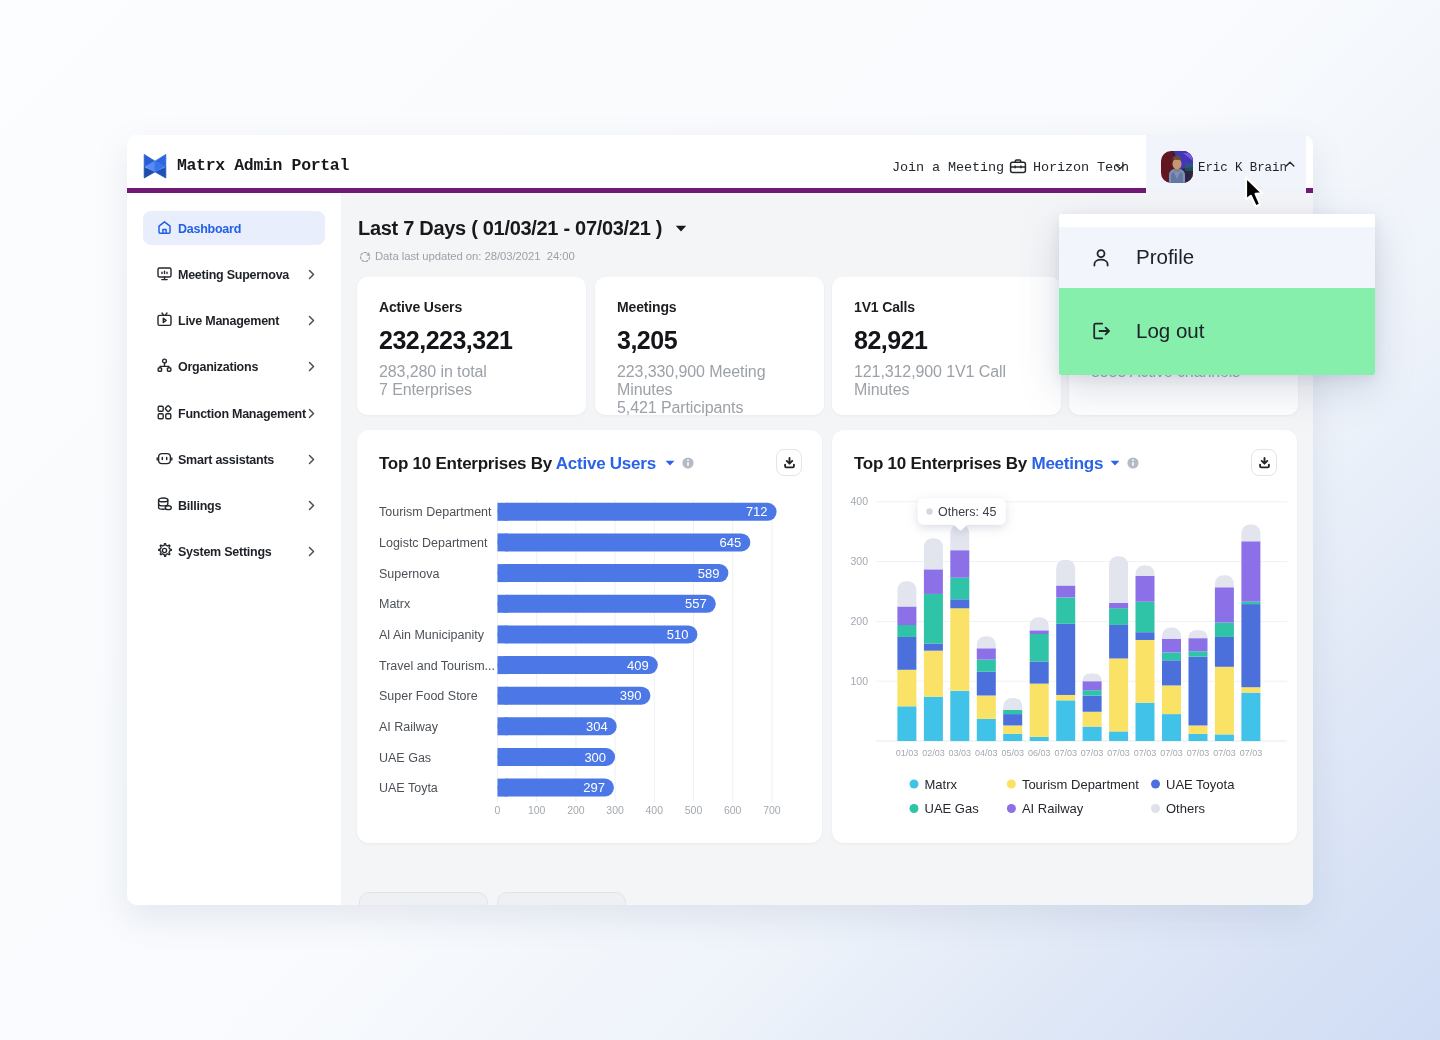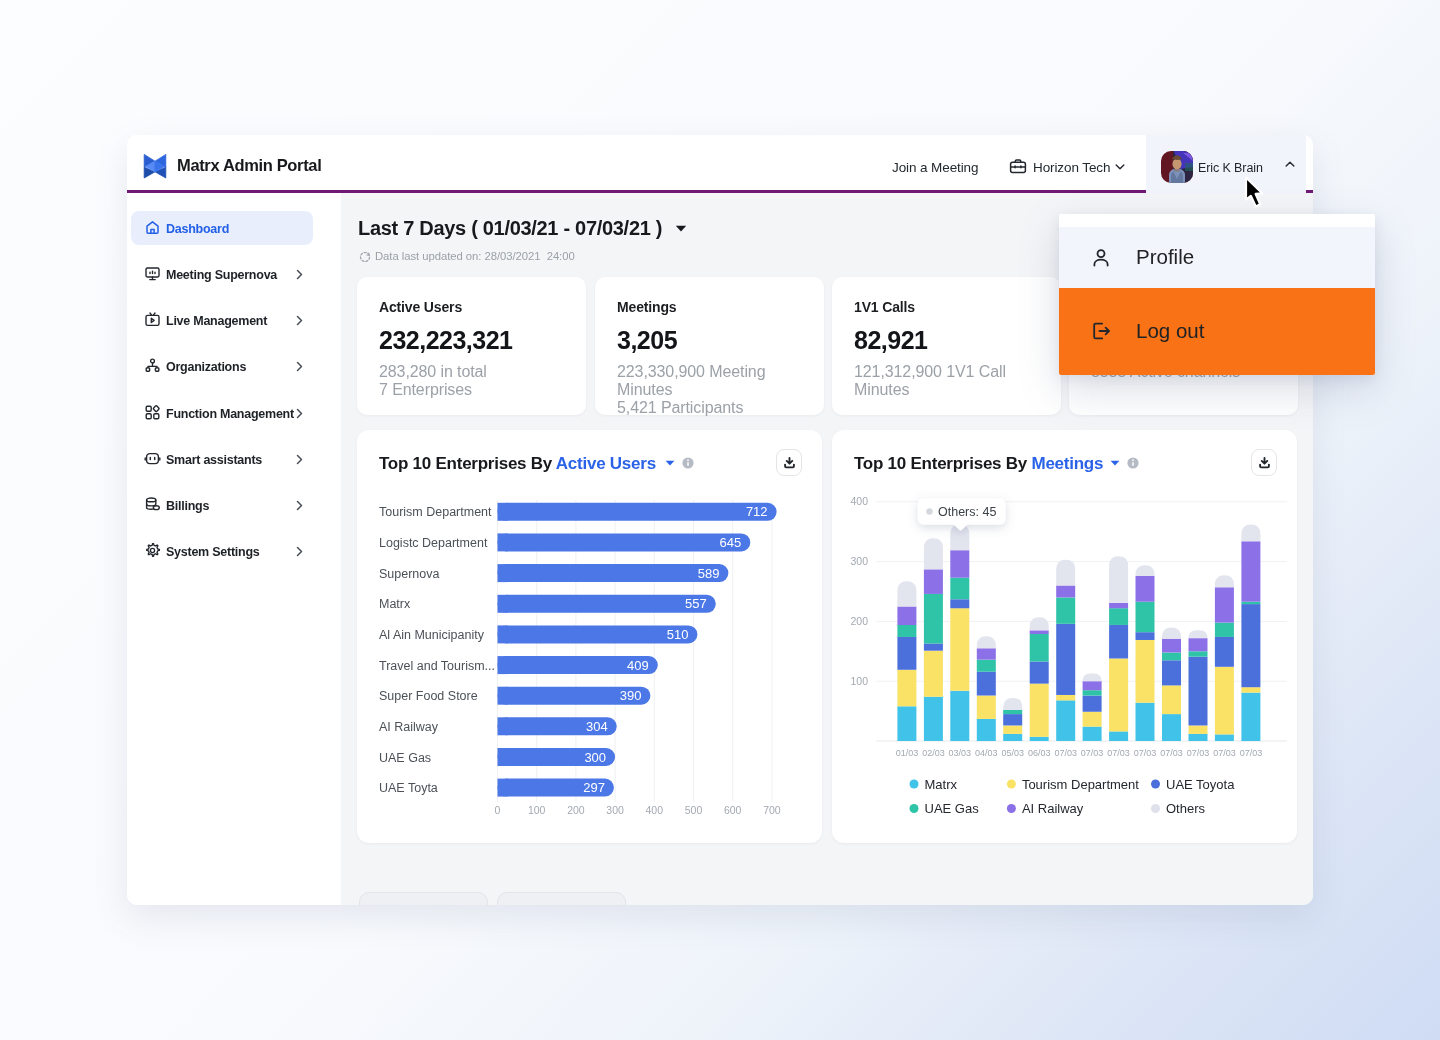--- a/index.html
+++ b/index.html
@@ -1,32 +1,32 @@
 <!DOCTYPE html>
 <html><head><meta charset="utf-8">
 <style>
 * { margin:0; padding:0; box-sizing:border-box; }
 html,body { width:1440px; height:1040px; overflow:hidden; }
 body { font-family:"Liberation Sans", sans-serif;
   background:linear-gradient(135deg,#fcfdfe 0%,#f8fafd 52%,#eef3fa 70%,#dde6f6 85%,#cfdcf4 100%); position:relative; }
 .app { position:absolute; left:127px; top:135px; width:1186px; height:770px; background:#fff;
   border-radius:10px; box-shadow:0 12px 34px rgba(96,114,148,0.14); overflow:hidden; }
-.hd { position:absolute; top:0; left:0; width:100%; height:58px; background:#fff; border-bottom:3px solid #701a75; z-index:5; }
+.hd { position:absolute; top:0; left:0; width:100%; height:58px; background:#fff; border-bottom:5px solid #701a75; z-index:5;font-family:Liberation Mono, monospace; }
 .logo { position:absolute; left:16px; top:18px; }
 .brand { position:absolute; left:50px; top:21px; font-size:16.5px; font-weight:bold; color:#17191c; letter-spacing:-0.35px; }
 .hjoin { position:absolute; left:765px; top:25px; font-size:13.5px; letter-spacing:-0.1px; font-weight:500; color:#24292f; }
 .hbrief { position:absolute; left:882px; top:23px; }
 .horg { position:absolute; left:906px; top:25px; font-size:13.5px; letter-spacing:-0.1px; font-weight:500; color:#24292f; }
 .hchev { position:absolute; left:988px; top:29px; }
 .chip { position:absolute; left:1019px; top:0px; width:160px; height:58px; background:#f1f4fb; }
 .avatar { position:absolute; left:15px; top:16px; }
 .uname { position:absolute; left:52px; top:26px; font-size:12.5px; letter-spacing:-0.1px; color:#1f2329; }
 .caret { position:absolute; left:139px; top:26px; }
 .sb { position:absolute; left:0; top:58px; width:214px; height:712px; background:#fff; }
-.mi { position:absolute; left:4px; width:182px; height:34px; border-radius:8px; }
+.mi { position:absolute; left:16px; width:182px; height:34px; border-radius:8px; }
 .mi.act { background:#e8eefb; }
 .mic { position:absolute; left:13px; top:8px; }
 .mlb { position:absolute; left:35px; top:10.5px; font-size:12.5px; letter-spacing:-0.25px; font-weight:bold; color:#1e2126; }
 .mi.act .mlb { color:#2360e8; }
 .chev { position:absolute; right:10px; top:12px; }
 .main { position:absolute; left:214px; top:58px; width:972px; height:712px; background:#f4f5f7; }
 .h1 { position:absolute; left:17px; top:24px; font-size:20px; letter-spacing:-0.3px; font-weight:bold; color:#17191c; }
 .h1t { position:absolute; left:334px; top:32px; }
 .sub { position:absolute; left:18px; top:57px; font-size:11.3px; letter-spacing:-0.05px; color:#9ba1a9; }
 .subi { position:absolute; left:-0px; top:1px; }
@@ -40,21 +40,21 @@
 .ct { position:absolute; left:22px; top:24px; font-size:17px; letter-spacing:-0.25px; font-weight:bold; color:#17191c; }
 .ct .bl { color:#2a63e8; }
 .dlb { position:absolute; left:419px; top:19px; width:26px; height:27px; border:1px solid #e3e5e8; border-radius:8px;
   background:#fff; display:flex; align-items:center; justify-content:center; }
 .tabstub { position:absolute; top:699px; width:129px; height:20px; background:#eff0f3; border:1px solid #e3e4e8; border-radius:10px 10px 0 0; }
 .dd { position:absolute; left:1059px; top:214px; width:316px; height:161px; background:#fff; border-radius:2px;
   box-shadow:0 14px 40px rgba(85,102,135,0.22), 0 4px 12px rgba(85,102,135,0.10); z-index:50; overflow:hidden; }
 .ddrow1 { position:absolute; left:0; top:13px; width:316px; height:61px; background:#f2f5fb; }
 .ddic { position:absolute; left:31px; top:20px; }
 .ddtx { position:absolute; left:77px; top:18px; font-size:20.5px; color:#202226; }
-.ddrow2 { position:absolute; left:0; top:74px; width:316px; height:87px; background:#f97316; }
+.ddrow2 { position:absolute; left:0; top:74px; width:316px; height:87px; background:#86efac; }
 .ddic2 { position:absolute; left:31px; top:32px; }
 .ddtx2 { position:absolute; left:77px; top:31px; font-size:20.5px; color:#202226; }
 svg { display:block; }
 </style></head>
 <body>
 <div class="app">
   <div class="hd">
     <div class="logo">
         <svg width="24" height="26" viewBox="0 0 24 26">
 <g stroke-linejoin="round">

